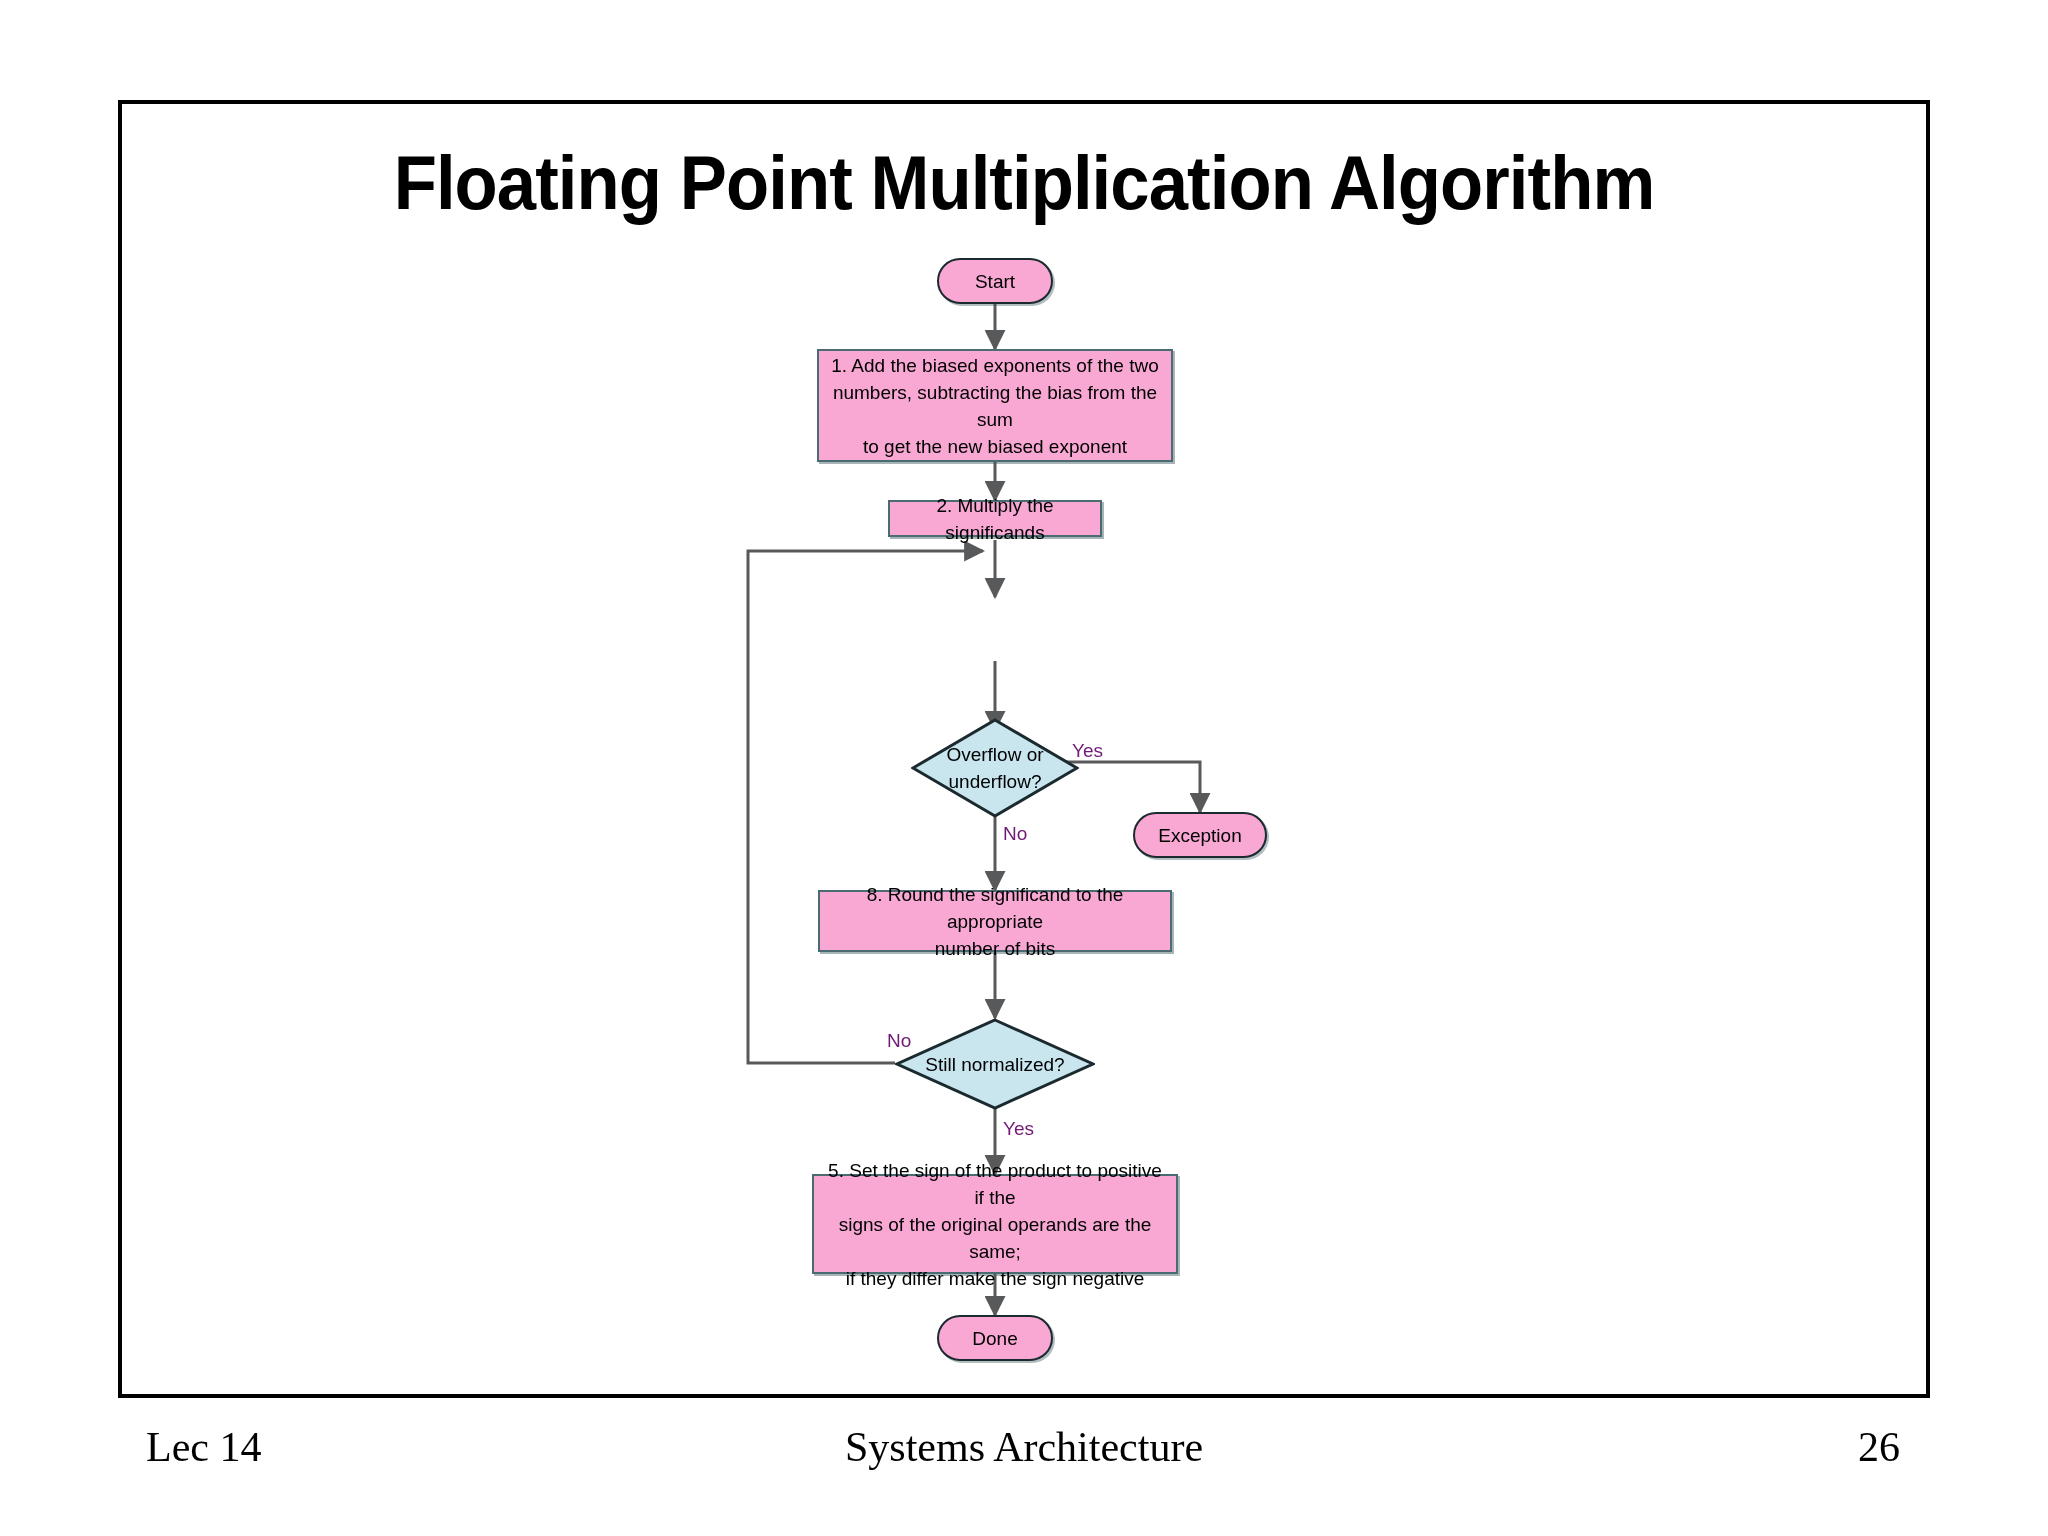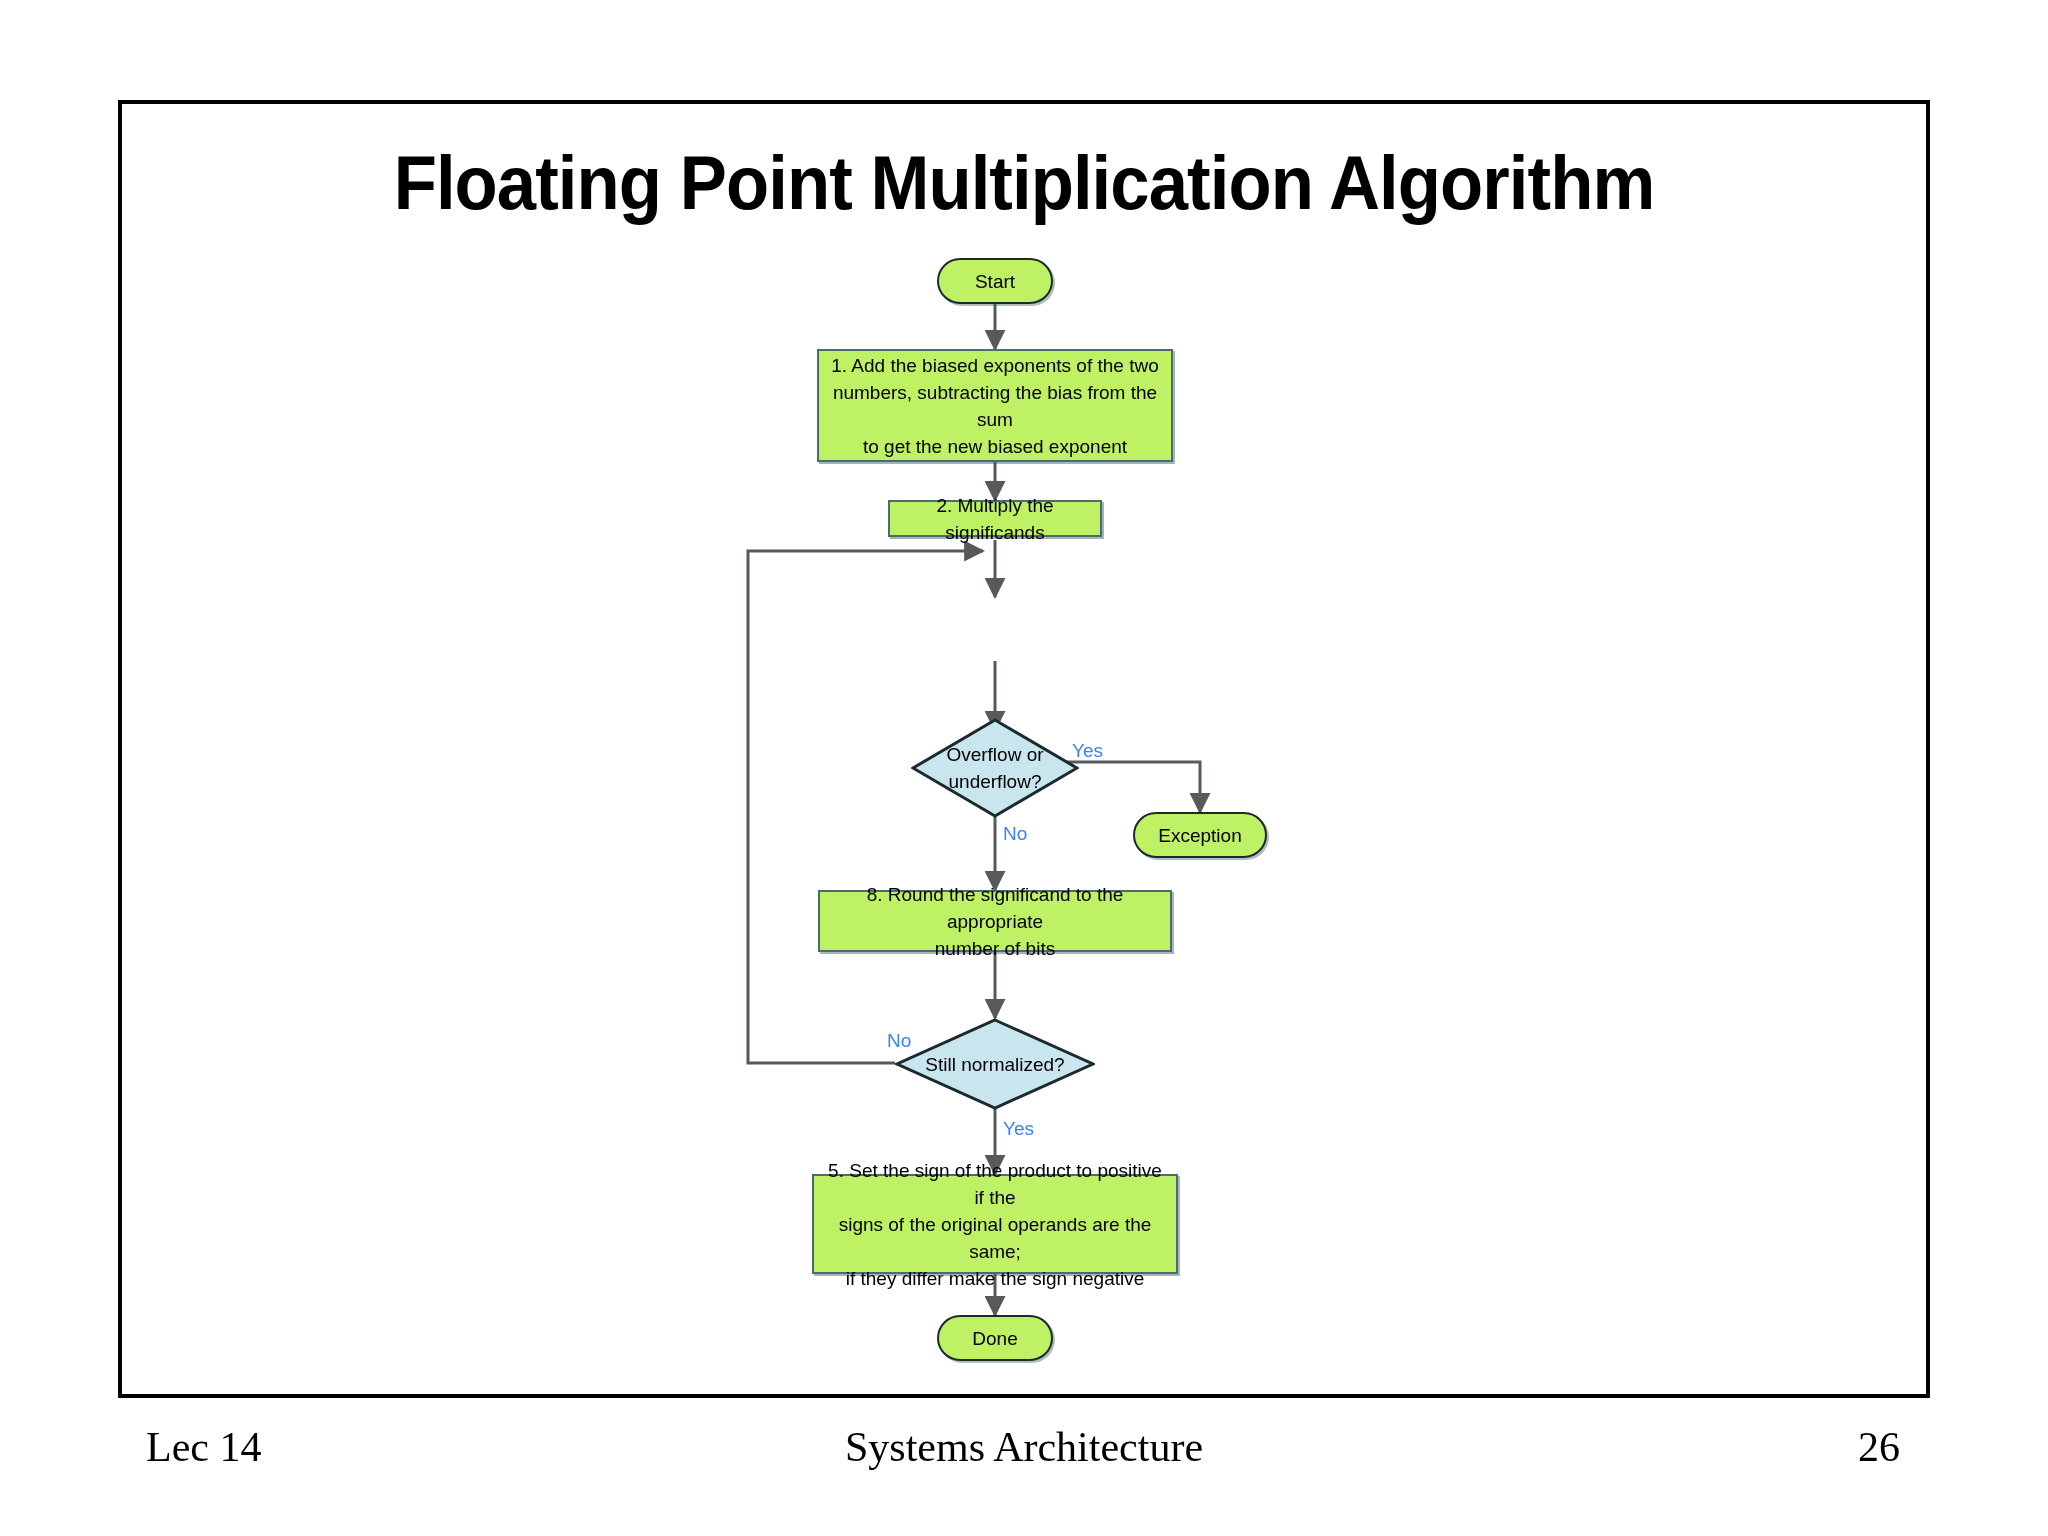--- a/index.html
+++ b/index.html
@@ -54,21 +54,21 @@
     left: 0;
     top: 0;
     width: 2048px;
     height: 1536px;
     pointer-events: none;
   }
   
   .node {
     position: absolute;
     box-sizing: border-box;
-    background: #bef264;
+    background: #f9a8d4;
     color: #000000;
     display: flex;
     align-items: center;
     justify-content: center;
     text-align: center;
     font-family: "Liberation Sans", sans-serif;
     font-size: 19px;
     line-height: 27px;
     font-weight: 500;
   }
@@ -107,21 +107,21 @@
     color: #000000;
     white-space: pre-line;
     pointer-events: none;
   }
   
   .edge-label {
     position: absolute;
     font-family: "Liberation Sans", sans-serif;
     font-size: 19px;
     line-height: 22px;
-    color: #3b82f6;
+    color: #701a75;
     white-space: nowrap;
   }
   
   #footer {
     position: absolute;
     left: 118px;
     top: 1416px;
     width: 1812px;
     height: 70px;
     font-family: "Liberation Serif", serif;

